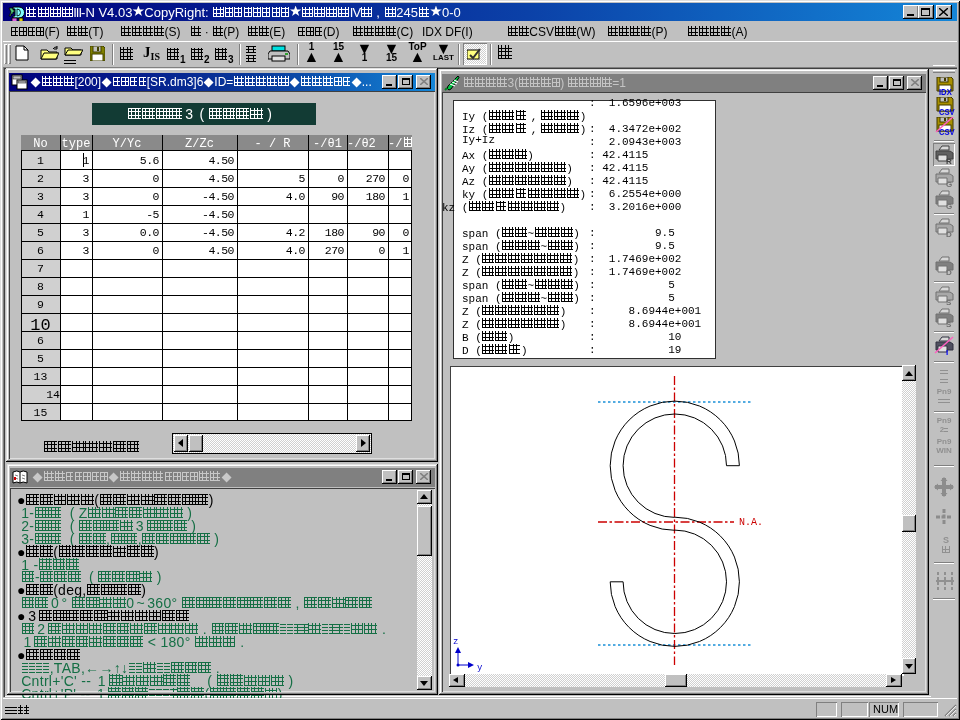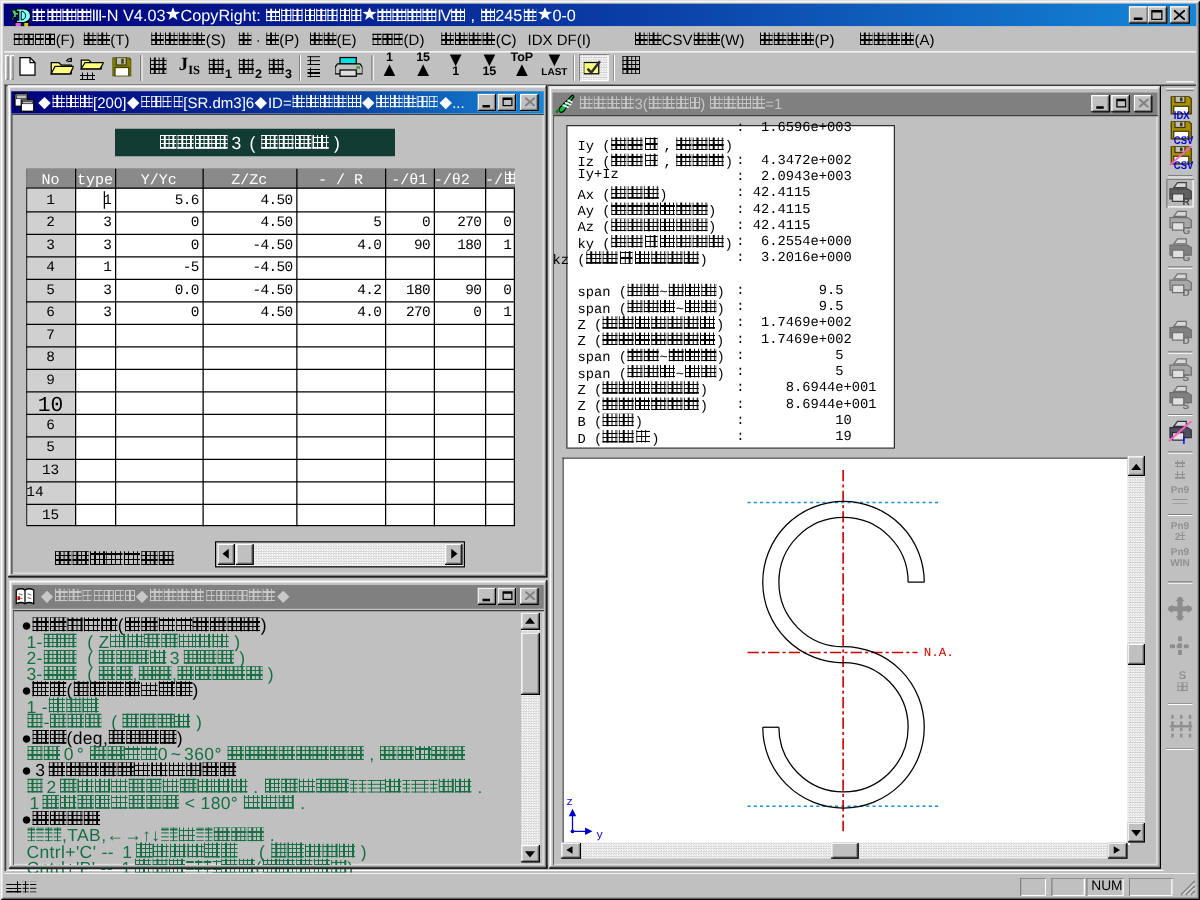--- a/index.html
+++ b/index.html
@@ -227,21 +227,21 @@
 <div class="abs mono" style="left:308px;top:244px;width:36px;text-align:right;font-size:11.5px;color:#000;letter-spacing:-.5px">270</div>
 <div class="abs mono" style="left:347px;top:244px;width:38px;text-align:right;font-size:11.5px;color:#000;letter-spacing:-.5px">0</div>
 <div class="abs mono" style="left:388px;top:244px;width:21px;text-align:right;font-size:11.5px;color:#000;letter-spacing:-.5px">1</div>
 <div class="abs mono" style="left:21px;top:262px;width:39px;text-align:center;font-size:11.5px;color:#000">7</div>
 <div class="abs mono" style="left:21px;top:280px;width:39px;text-align:center;font-size:11.5px;color:#000">8</div>
 <div class="abs mono" style="left:21px;top:298px;width:39px;text-align:center;font-size:11.5px;color:#000">9</div>
 <div class="abs mono" style="left:21px;top:316px;width:39px;text-align:center;font-size:17px;color:#000">10</div>
 <div class="abs mono" style="left:21px;top:334px;width:39px;text-align:center;font-size:11.5px;color:#000">6</div>
 <div class="abs mono" style="left:21px;top:352px;width:39px;text-align:center;font-size:11.5px;color:#000">5</div>
 <div class="abs mono" style="left:21px;top:370px;width:39px;text-align:center;font-size:11.5px;color:#000">13</div>
-<div class="abs mono" style="left:21px;top:388px;width:39px;text-align:left;font-size:11.5px;color:#000">14</div>
+<div class="abs mono" style="left:21px;top:388px;width:39px;text-align:right;font-size:11.5px;color:#000">14</div>
 <div class="abs mono" style="left:21px;top:406px;width:39px;text-align:center;font-size:11.5px;color:#000">15</div>
 <div class="abs" style="left:83px;top:153px;width:1px;height:14px;background:#000"></div>
 <div class="abs g" style="left:44px;top:439px;font-size:14px;color:#000;white-space:nowrap"><i class="k"></i><i class="k"></i><i class="kn"></i><i class="kn"></i><i class="kn"></i><i class="k"></i><i class="k"></i></div>
 <div class="abs" style="left:172px;top:433px;width:200px;height:21px;border:1px solid #000;background:#dfdfdf;background-image:repeating-conic-gradient(#fff 0% 25%,#d0d0d0 0% 50%);background-size:2px 2px"></div>
 <div class="abs btn" style="left:174px;top:435px;width:14px;height:17px"></div>
 <div class="abs" style="left:178px;top:439px;width:0;height:0;border:4.5px solid transparent;border-right:5px solid #000;border-left:none"></div>
 <div class="abs btn" style="left:189px;top:435px;width:14px;height:17px"></div>
 <div class="abs btn" style="left:356px;top:435px;width:14px;height:17px"></div>
 <div class="abs" style="left:361px;top:439px;width:0;height:0;border:4.5px solid transparent;border-left:5px solid #000;border-right:none"></div>
 <div class="abs raised" style="left:7px;top:464px;width:431px;height:231px"></div>

